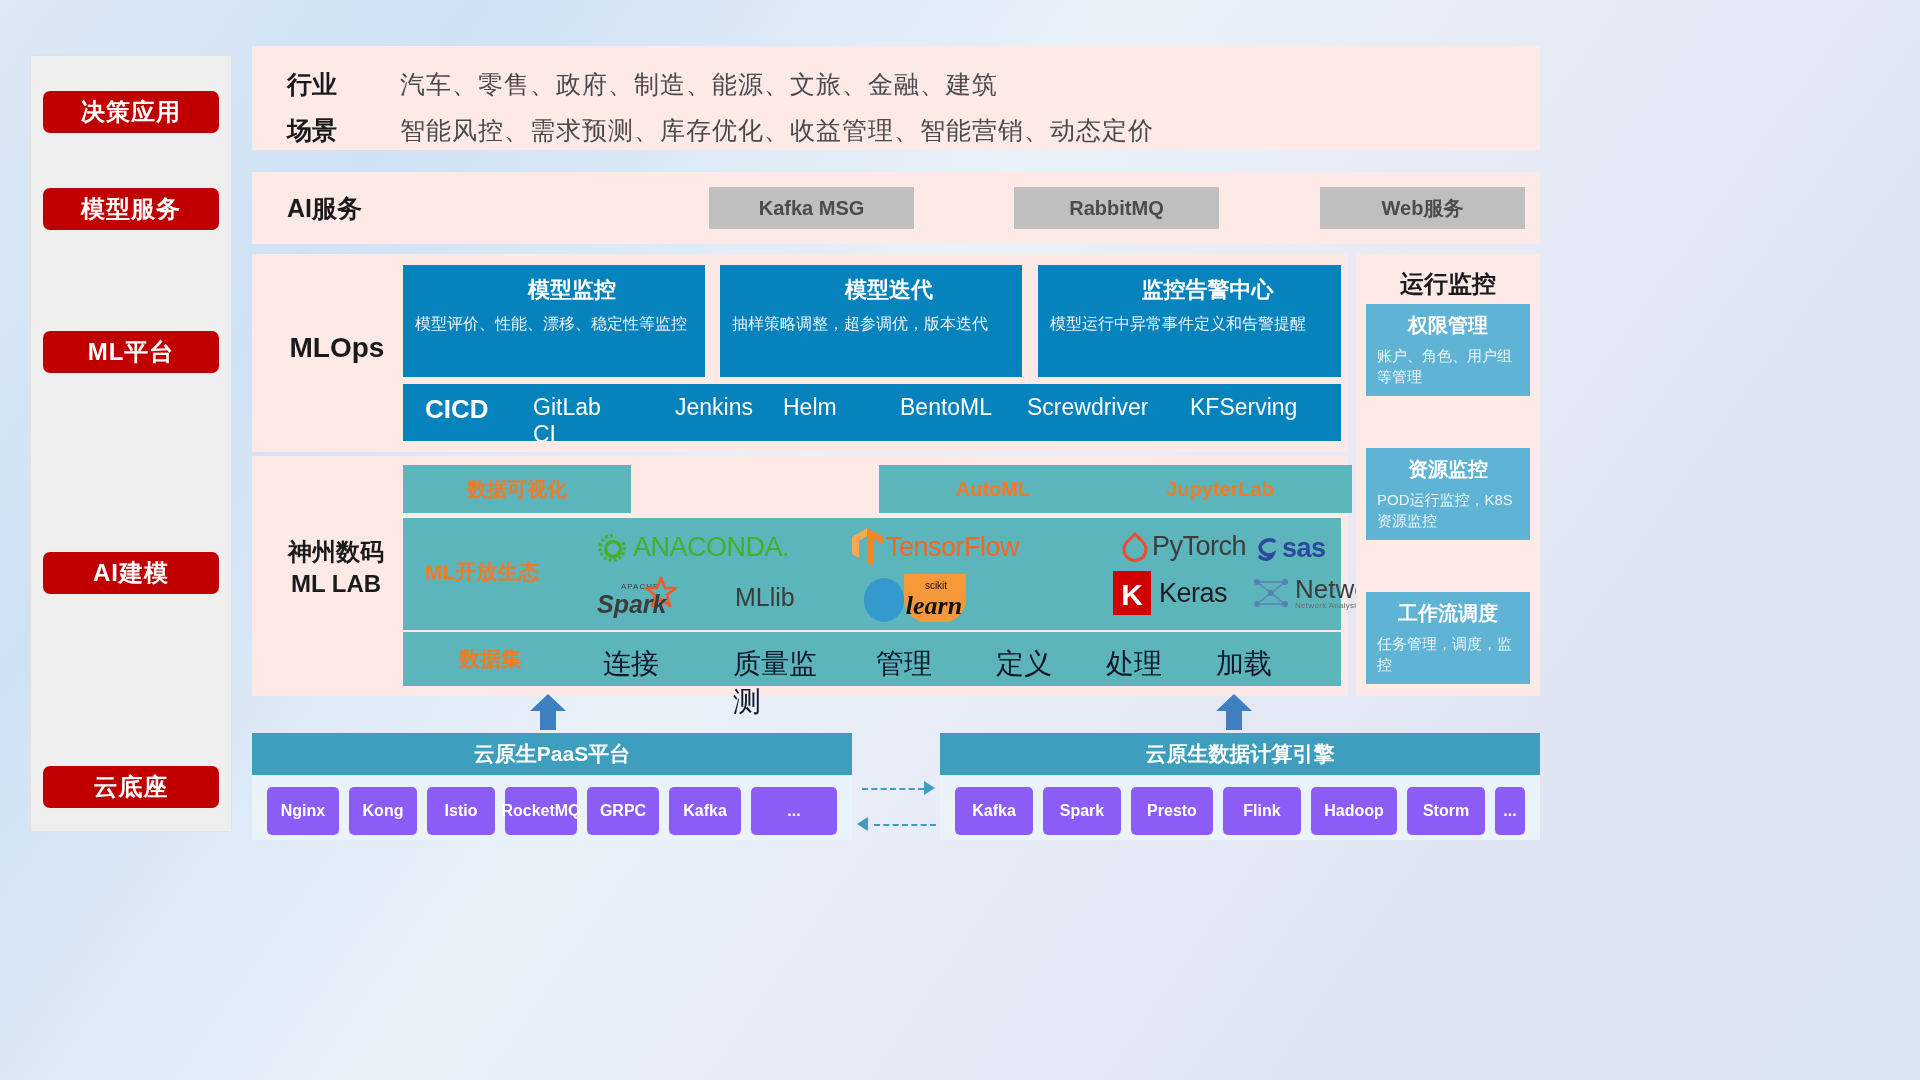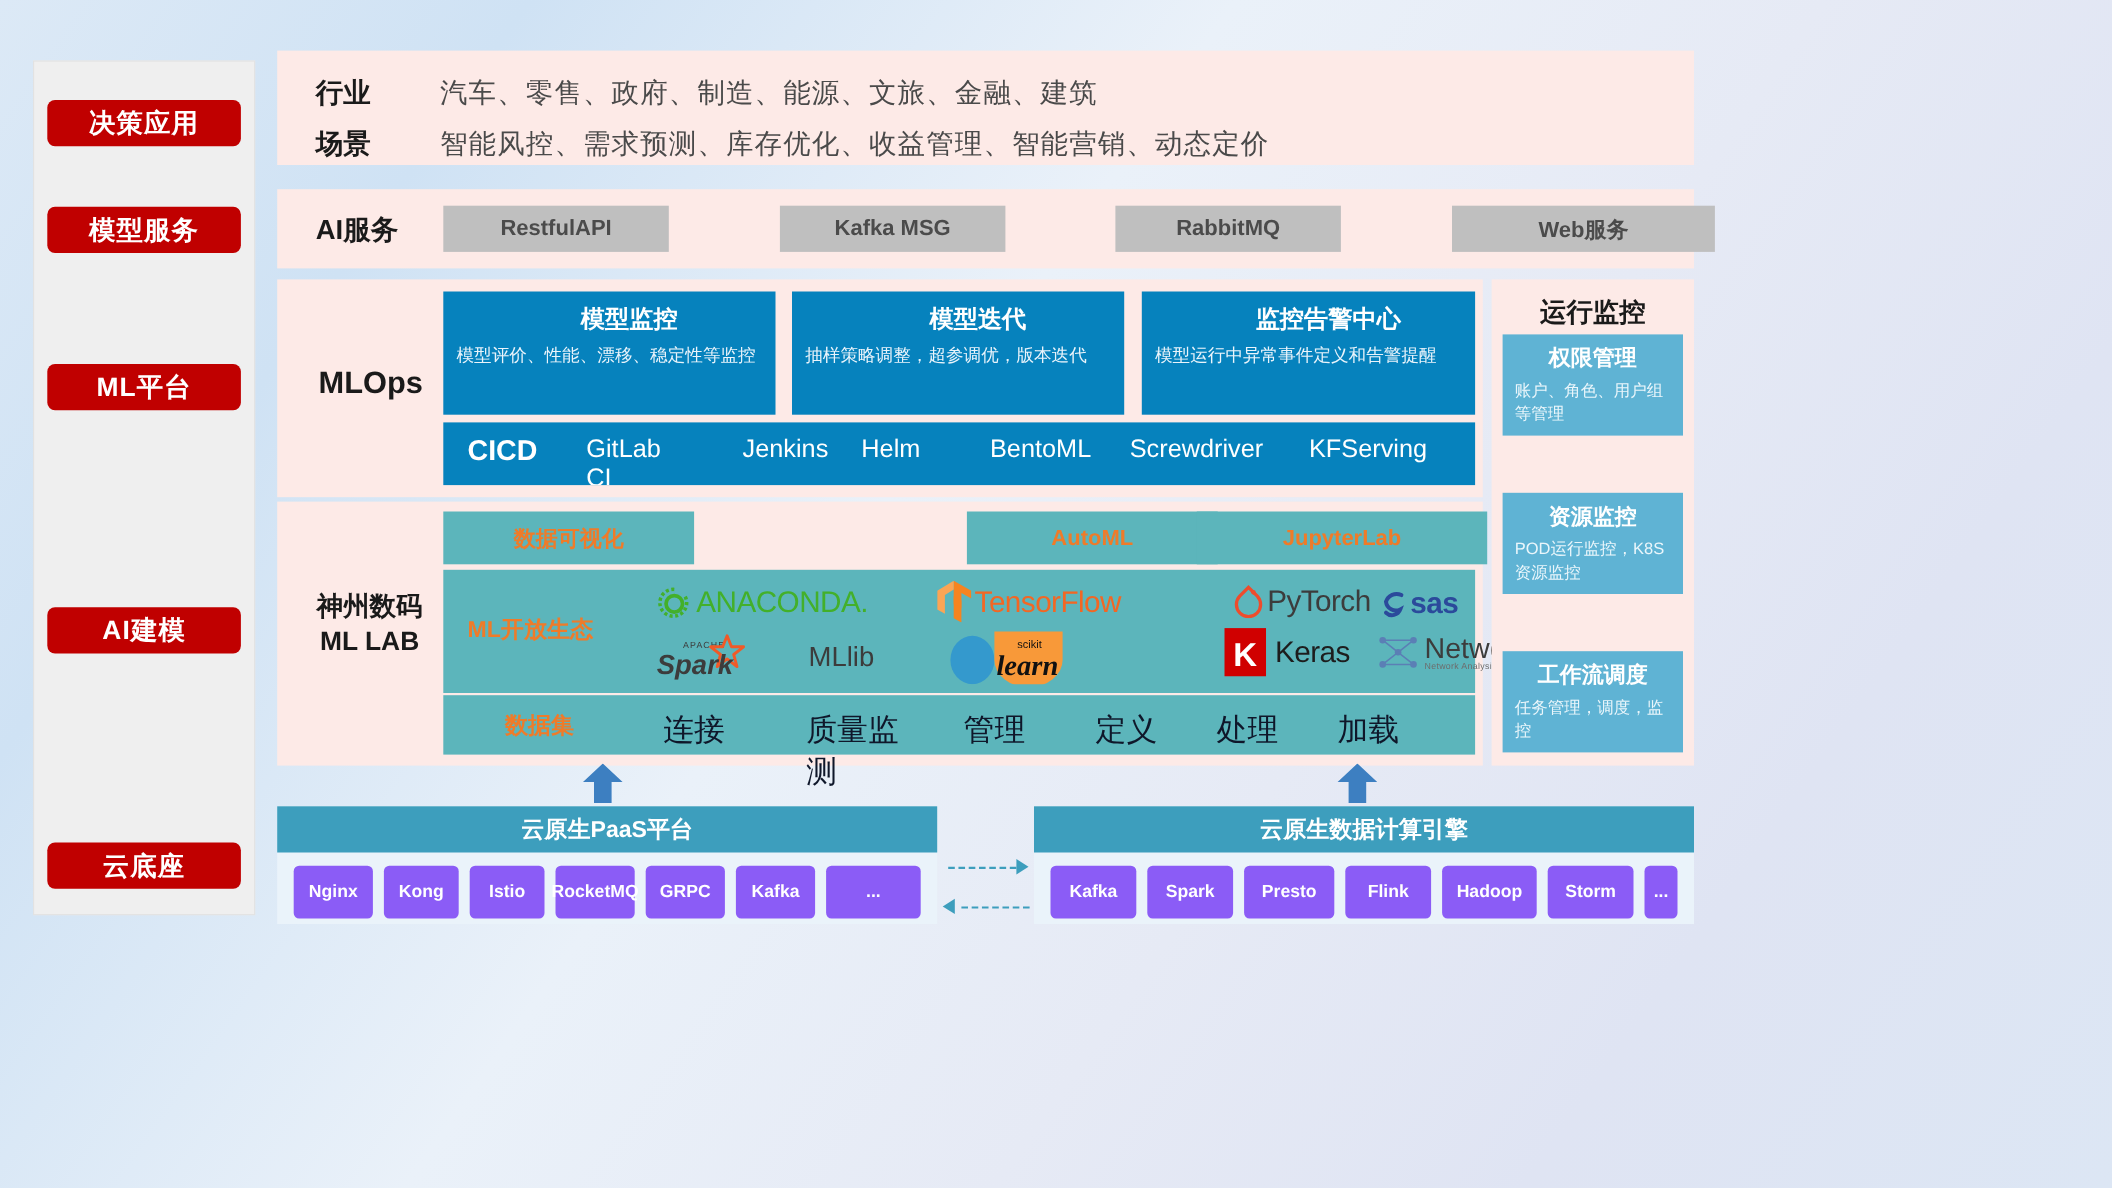--- a/index.html
+++ b/index.html
@@ -100,30 +100,27 @@
 
 <div class="panel" id="row-industry">
   <div class="ind-label" style="top:22px">行业</div>
   <div class="ind-vals" style="top:22px">汽车、零售、政府、制造、能源、文旅、金融、建筑</div>
   <div class="ind-label" style="top:68px">场景</div>
   <div class="ind-vals" style="top:68px">智能风控、需求预测、库存优化、收益管理、智能营销、动态定价</div>
 </div>
 
 <div class="panel" id="row-aisvc">
   <div id="aisvc-label">AI服务</div>
-  <div class="svc-chip" style="left:151px;width:205px">
-      <span>RestfulAPI</span>
-    </div>
   <div class="svc-chip" style="left:762px;width:205px">
       <span>RabbitMQ</span>
     </div>
   <div class="svc-chip" style="left:457px;width:205px">
       <span>Kafka MSG</span>
     </div>
-  <div class="svc-chip" style="left:1068px;width:239px">
+  <div class="svc-chip" style="left:1068px;width:205px">
       <span>Web服务</span>
     </div>
 </div>
 
 <div class="panel" id="row-mlops">
   <div id="mlops-label">MLOps</div>
 
   <div class="mlops-card" style="left:151px;width:302px">
     <div class="t">模型监控</div>
     <div class="d">模型评价、性能、漂移、稳定性等监控</div>

